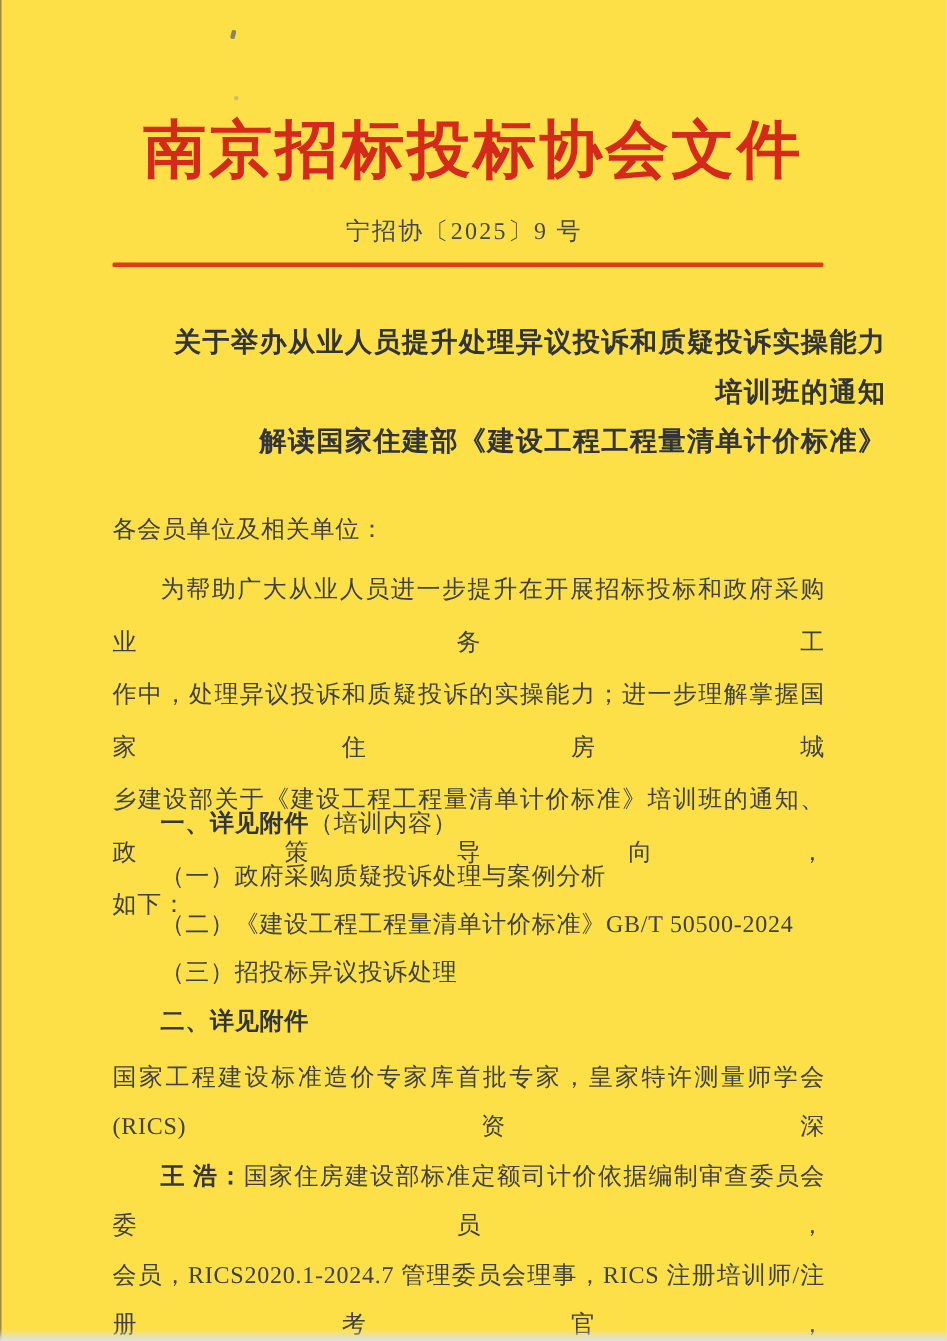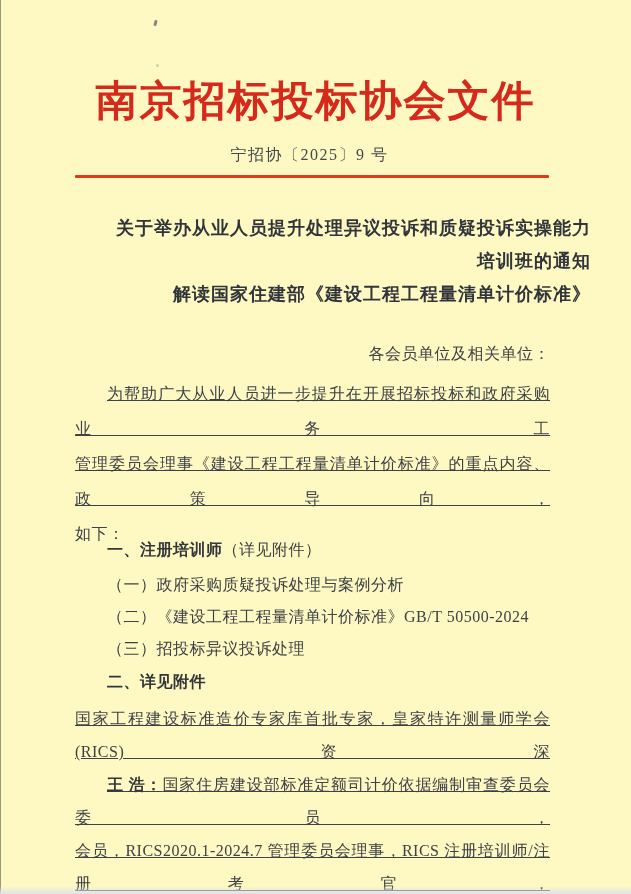--- a/index.html
+++ b/index.html
@@ -4,21 +4,21 @@
 <style>
   html, body { margin: 0; padding: 0; }
   body {
     width: 631px; height: 894px;
     background: #eef0f2;
     font-family: "Liberation Serif", "DejaVu Serif", serif;
   }
   .page {
     position: relative;
     width: 631px; height: 894px;
-    background: #fef9c3;
+    background: #fde047;
     overflow: hidden;
     color: #3e4146;
   }
   
   .scan-edge {
     position: absolute; left: 0; top: 0; bottom: 0; width: 1px;
     background: rgba(70, 72, 76, 0.55);
   }
   .speck-1 {
     position: absolute; left: 154px; top: 20px; width: 3px; height: 6px;
@@ -58,21 +58,20 @@
     font-weight: 700;
     font-size: 18px; line-height: 33px;
     letter-spacing: 1px;
     color: #31343a;
   }
   
   .bodytext { font-size: 16px; letter-spacing: 0.5px; }
   .salutation {
     position: absolute; top: 342px; left: 75px; right: 81px;
     line-height: 24px;
-    text-align: right;
   }
   .intro {
     position: absolute; top: 376px; left: 75px; right: 81px;
     line-height: 35px;
   }
   .sec-heading {
     position: absolute; left: 75px; right: 81px;
     line-height: 24px; text-indent: 2em;
   }
   .sec1-heading { top: 538px; }
@@ -83,21 +82,21 @@
     line-height: 24px; text-indent: 2em;
   }
   .item-1 { top: 573px; }
   .item-2 { top: 605px; }
   .item-3 { top: 637px; }
   .bio {
     position: absolute; top: 702px; left: 75px; right: 81px;
     line-height: 33px;
   }
   .indent { text-indent: 2em; }
-  .jline { text-align: justify; text-align-last: justify; text-decoration: underline; }
+  .jline { text-align: justify; text-align-last: justify; }
   .name-bold { font-weight: 700; color: #33363b; }
 </style>
 </head>
 <body>
 
 <div class="page">
 
   <div class="scan-edge"></div>
   <div class="speck-1"></div>
   <div class="speck-2"></div>
@@ -111,26 +110,27 @@
   <div class="doc-title">
     <div>关于举办从业人员提升处理异议投诉和质疑投诉实操能力</div>
     <div>培训班的通知</div>
     <div>解读国家住建部《建设工程工程量清单计价标准》</div>
   </div>
 
   <div class="salutation bodytext">各会员单位及相关单位：</div>
 
   <div class="intro bodytext">
     <div class="jline indent">为帮助广大从业人员进一步提升在开展招标投标和政府采购业务工</div>
-    <div class="jline">管理委员会理事《建设工程工程量清单计价标准》的重点内容、政策导向，</div>
+    <div class="jline">作中，处理异议投诉和质疑投诉的实操能力；进一步理解掌握国家住房城</div>
+    <div class="jline">乡建设部关于《建设工程工程量清单计价标准》培训班的通知、政策导向，</div>
     <div>如下：</div>
   </div>
 
   <div class="sec-heading sec1-heading bodytext">
-    <span class="hbold">一、注册培训师</span><span>（详见附件）</span>
+    <span class="hbold">一、详见附件</span><span>（培训内容）</span>
   </div>
 
   <div class="item item-1 bodytext">（一）政府采购质疑投诉处理与案例分析</div>
   <div class="item item-2 bodytext">（二）《建设工程工程量清单计价标准》GB/T 50500-2024</div>
   <div class="item item-3 bodytext">（三）招投标异议投诉处理</div>
 
   <div class="sec-heading sec2-heading bodytext">
     <span class="hbold">二、详见附件</span>
   </div>
 

